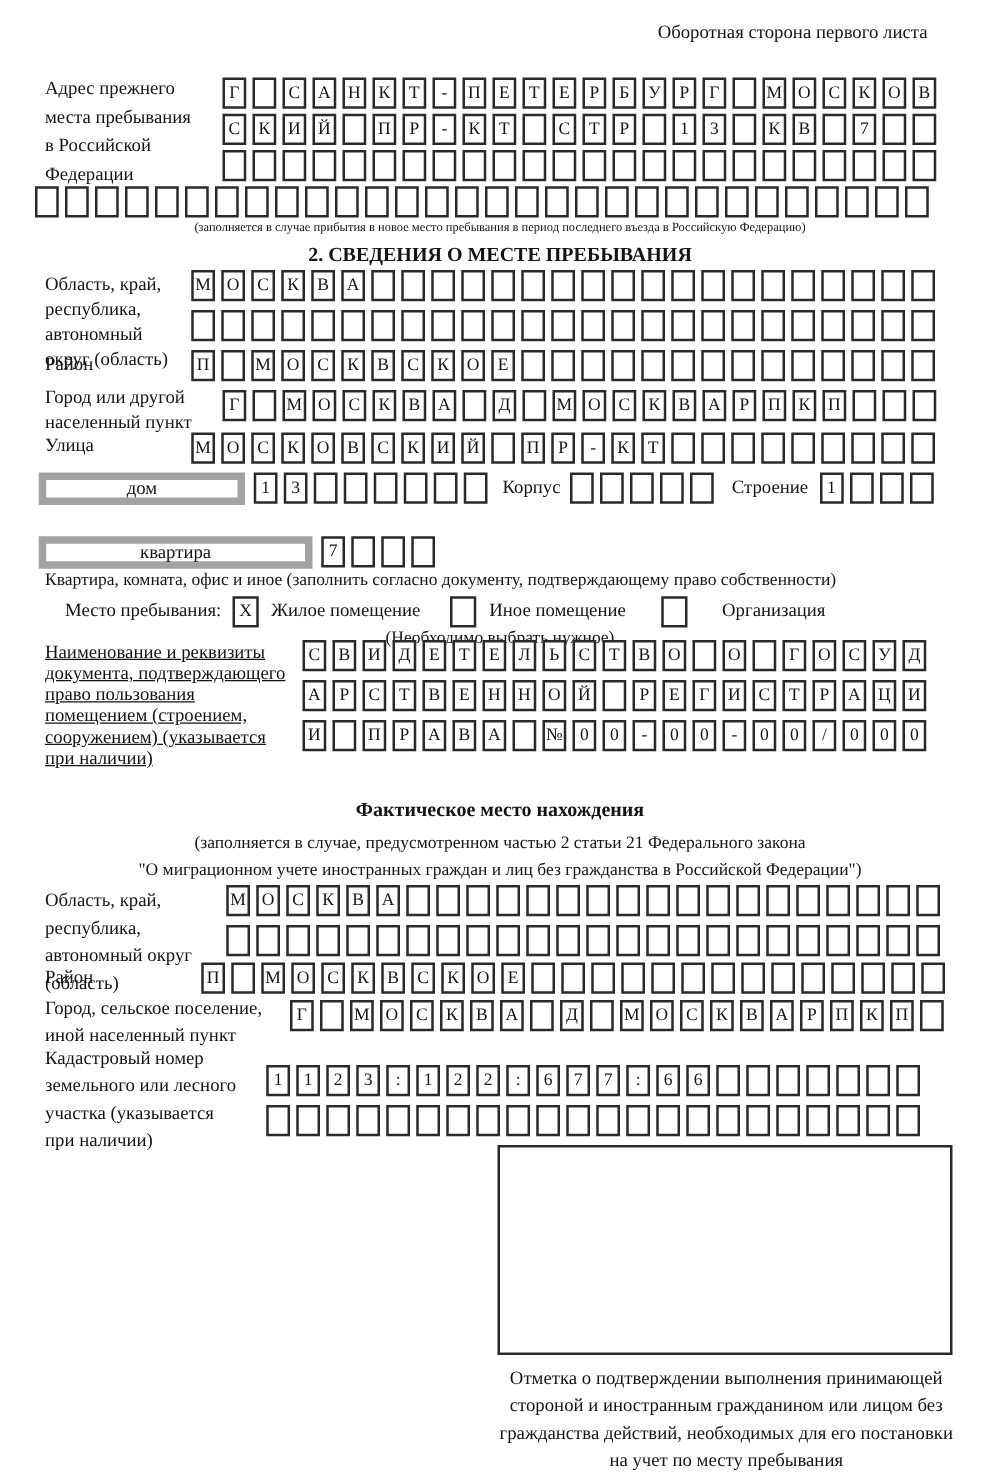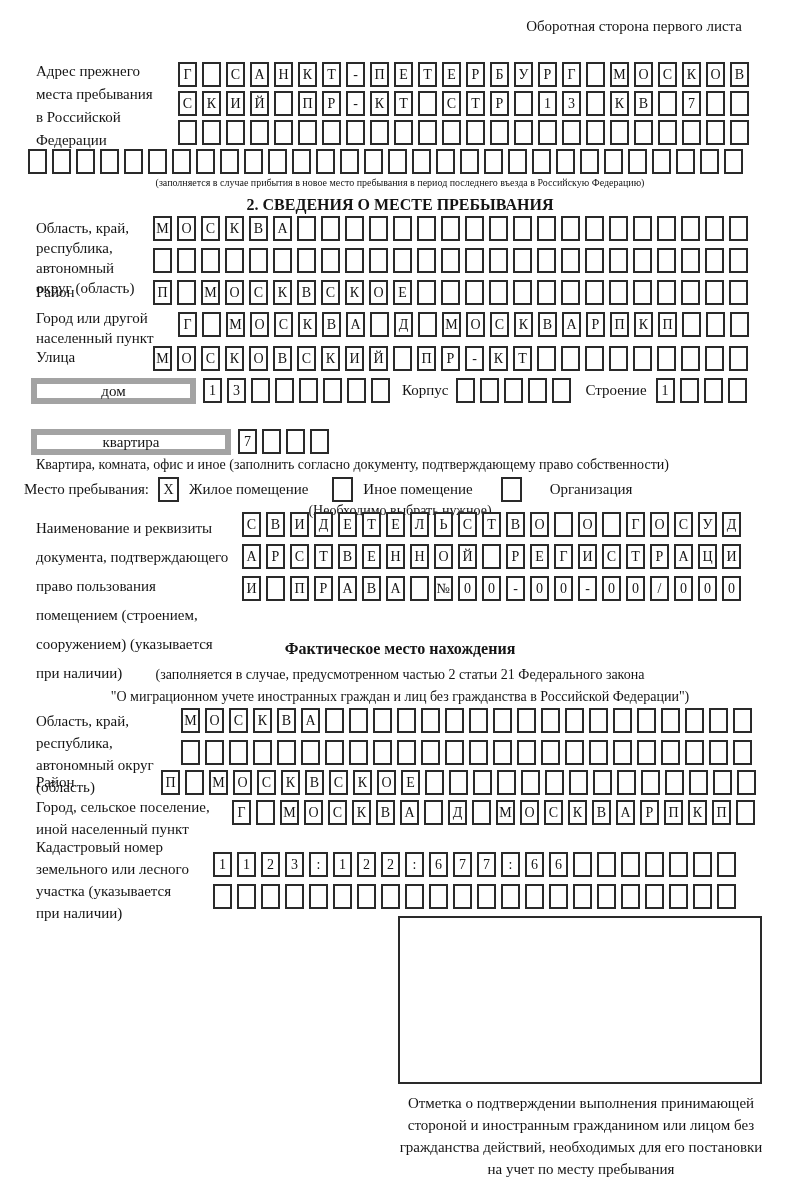--- a/index.html
+++ b/index.html
@@ -4,21 +4,21 @@
 <style>
   html,body{margin:0;padding:0;background:#fff;}
   .page{position:relative;width:800px;height:1180px;background:#fff;overflow:hidden;
         font-family:"Liberation Serif","DejaVu Serif",serif;color:#141414;}
   .abs{position:absolute;}
   .cells{display:flex;gap:5px;}
   .cell{flex:0 0 19px;width:19px;height:25px;border:2px solid #2a2a2a;box-sizing:border-box;
         display:flex;align-items:center;justify-content:center;font-size:14px;background:#fff;}
   .lines{white-space:pre-line;font-size:15px;line-height:20px;}
   .lh22{line-height:22px;}
-  .lh21{line-height:29px;}
+  .lh21{line-height:17px;text-decoration:underline;}
   .lh23{line-height:23px;}
   .center{left:0;width:100%;text-align:center;}
   .note{font-size:10px;}
   .note14{font-size:14px;}
   .caption{font-size:15px;}
   .title{font-size:16px;font-weight:bold;}
   .widebox{border:6px solid #a3a3a3;box-sizing:border-box;height:26px;display:flex;
            align-items:center;justify-content:center;font-size:15px;background:#fff;}
   .hrow{display:flex;align-items:flex-start;}
   .inl{font-size:15px;line-height:25px;white-space:nowrap;}
@@ -318,31 +318,31 @@
     <div class="inl" style="margin-left:14px;">Строение</div>
     <div class="cells" style="margin-left:9px;">
         <span class="cell">1</span>
         <span class="cell"></span>
         <span class="cell"></span>
         <span class="cell"></span>
       </div>
   </div>
 
   <div class="abs hrow" style="top:429px;left:31px;">
-    <div class="widebox" style="width:200px;">квартира</div>
+    <div class="widebox" style="width:219px;">квартира</div>
     <div class="cells" style="margin-left:7px;">
         <span class="cell">7</span>
         <span class="cell"></span>
         <span class="cell"></span>
         <span class="cell"></span>
       </div>
   </div>
   <div class="abs note14" style="top:457px;left:36px;">Квартира, комната, офис и иное (заполнить согласно документу, подтверждающему право собственности)</div>
 
-  <div class="abs hrow" style="top:477px;left:24px;">
+  <div class="abs hrow" style="top:477px;left:52px;">
     <div class="inl">Место пребывания:</div>
     <div class="cell" style="margin-left:9px;width:21px;flex-basis:21px;">X</div>
     <div class="inl" style="margin-left:10px;">Жилое помещение</div>
     <div class="cell" style="margin-left:24px;width:21px;flex-basis:21px;"></div>
     <div class="inl" style="margin-left:10px;">Иное помещение</div>
     <div class="cell" style="margin-left:28px;width:21px;flex-basis:21px;"></div>
     <div class="inl" style="margin-left:28px;">Организация</div>
   </div>
   <div class="abs center note14" style="top:503px;">(Необходимо выбрать нужное)</div>
 

